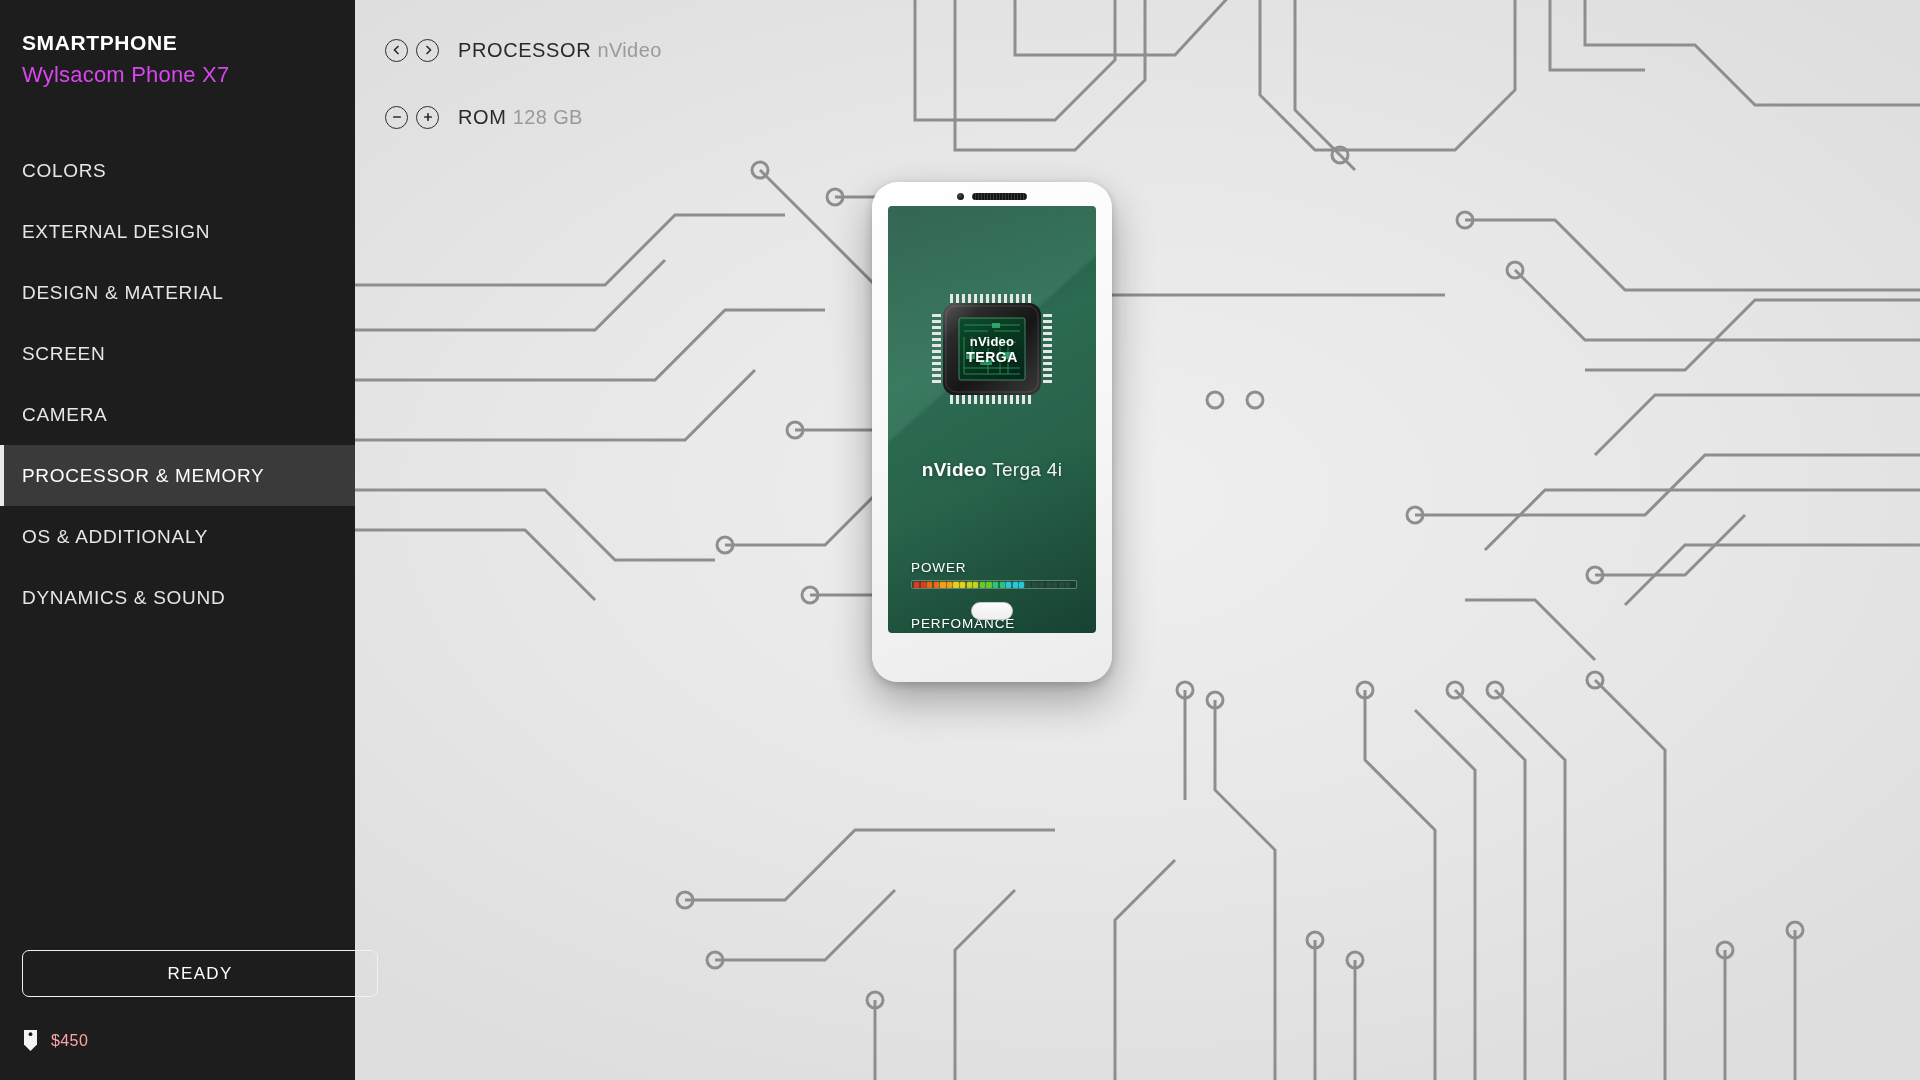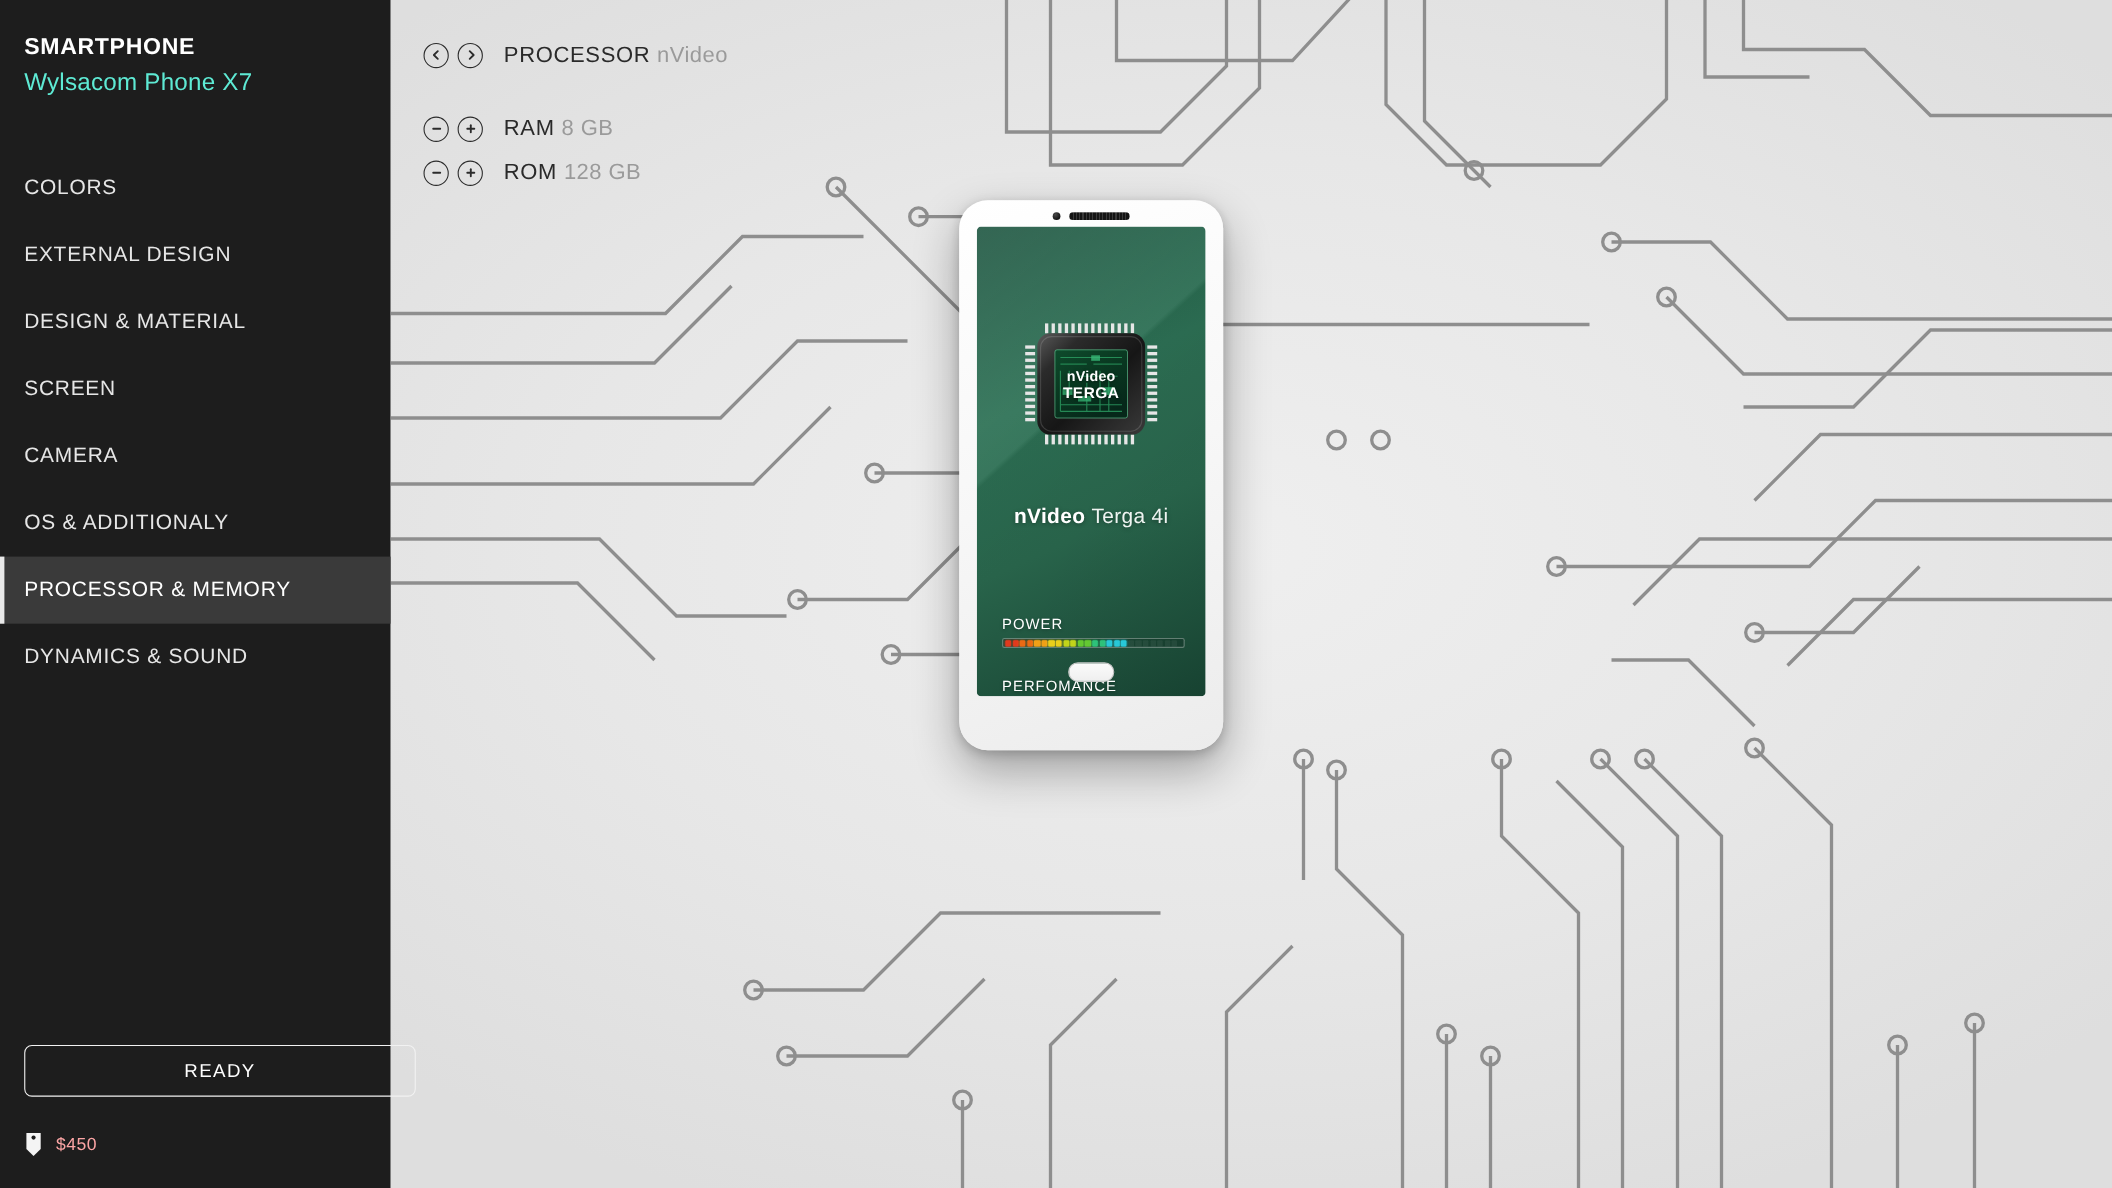--- a/index.html
+++ b/index.html
@@ -18,21 +18,21 @@
     background: #1d1d1d;
     flex: 0 0 355px;
     z-index: 20;
   }
   .brand { padding: 30px 0 0 22px; }
   .brand-title {
     color: #ffffff; font-size: 21px; font-weight: bold;
     letter-spacing: 0.6px; line-height: 1.25;
   }
   .brand-sub {
-    color: #5eead4; font-size: 22px; font-weight: 400;
+    color: #d946ef; font-size: 22px; font-weight: 400;
     letter-spacing: 0.2px; margin-top: 6px;
   }
   .menu { margin-top: 52px; }
   .menu-item {
     position: relative;
     height: 61px;
     display: flex; align-items: center;
     padding-left: 22px;
     color: #e6e6e6;
     font-size: 19px;
@@ -251,25 +251,25 @@
       </div>
       <div class="menu-item">
         <span>DESIGN &amp; MATERIAL</span>
       </div>
       <div class="menu-item">
         <span>SCREEN</span>
       </div>
       <div class="menu-item">
         <span>CAMERA</span>
       </div>
+      <div class="menu-item active">
+        <span>PROCESSOR &amp; MEMORY</span>
+      </div>
       <div class="menu-item">
         <span>OS &amp; ADDITIONALY</span>
-      </div>
-      <div class="menu-item active">
-        <span>PROCESSOR &amp; MEMORY</span>
       </div>
       <div class="menu-item">
         <span>DYNAMICS &amp; SOUND</span>
       </div>
     </nav>
 
     <div class="sidebar-bottom">
       <button class="ready-btn">READY</button>
       <div class="price-row">
         <svg class="tag-icon" viewBox="0 0 17 23">
@@ -382,37 +382,20 @@
           </div>
           <div class="opt-label nowrap">
             <span>PROCESSOR</span>
             <span class="opt-value">nVideo</span>
           </div>
         </div>
 
       </div>
 
       <div class="opt-group">
-        <div class="opt-row">
-          <div class="ctrl">
-            <svg width="12" height="12" viewBox="0 0 12 12">
-              <line class="glyph" x1="2.8" y1="6" x2="9.2" y2="6" stroke-width="1.7" stroke-linecap="round"></line>
-            </svg>
-          </div>
-          <div class="ctrl">
-            <svg width="12" height="12" viewBox="0 0 12 12">
-              <line class="glyph" x1="2.8" y1="6" x2="9.2" y2="6" stroke-width="1.7" stroke-linecap="round"></line>
-              <line class="glyph" x1="6" y1="2.8" x2="6" y2="9.2" stroke-width="1.7" stroke-linecap="round"></line>
-            </svg>
-          </div>
-          <div class="opt-label nowrap">
-            <span>RAM</span>
-            <span class="opt-value">8 GB</span>
-          </div>
-        </div>
 
         <div class="opt-row">
           <div class="ctrl">
             <svg width="12" height="12" viewBox="0 0 12 12">
               <line class="glyph" x1="2.8" y1="6" x2="9.2" y2="6" stroke-width="1.7" stroke-linecap="round"></line>
             </svg>
           </div>
           <div class="ctrl">
             <svg width="12" height="12" viewBox="0 0 12 12">
               <line class="glyph" x1="2.8" y1="6" x2="9.2" y2="6" stroke-width="1.7" stroke-linecap="round"></line>

